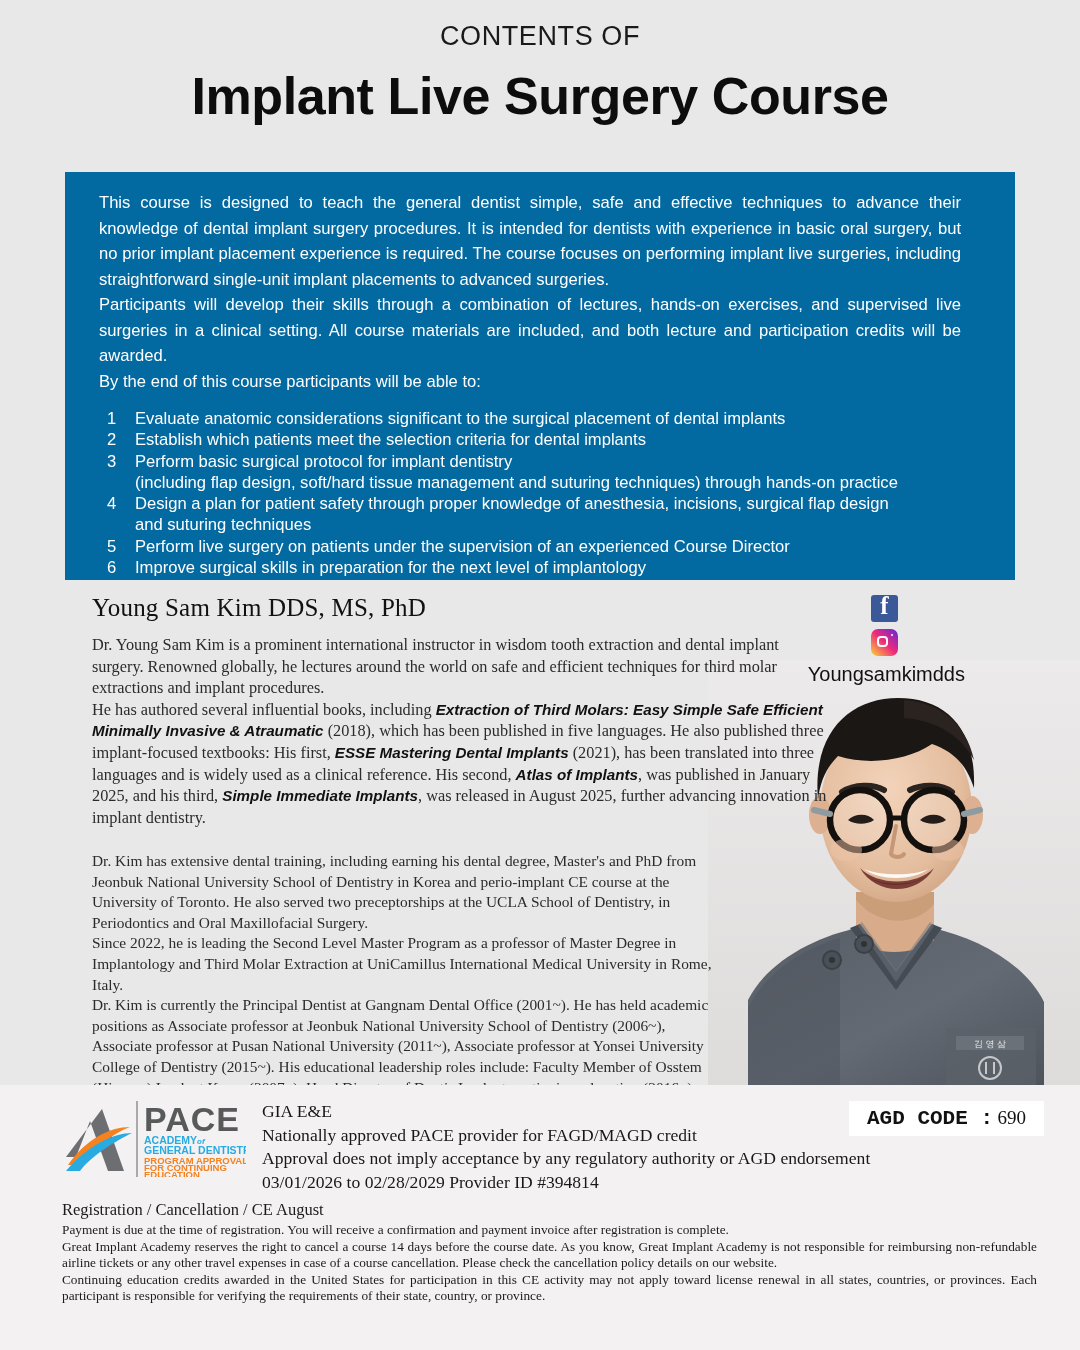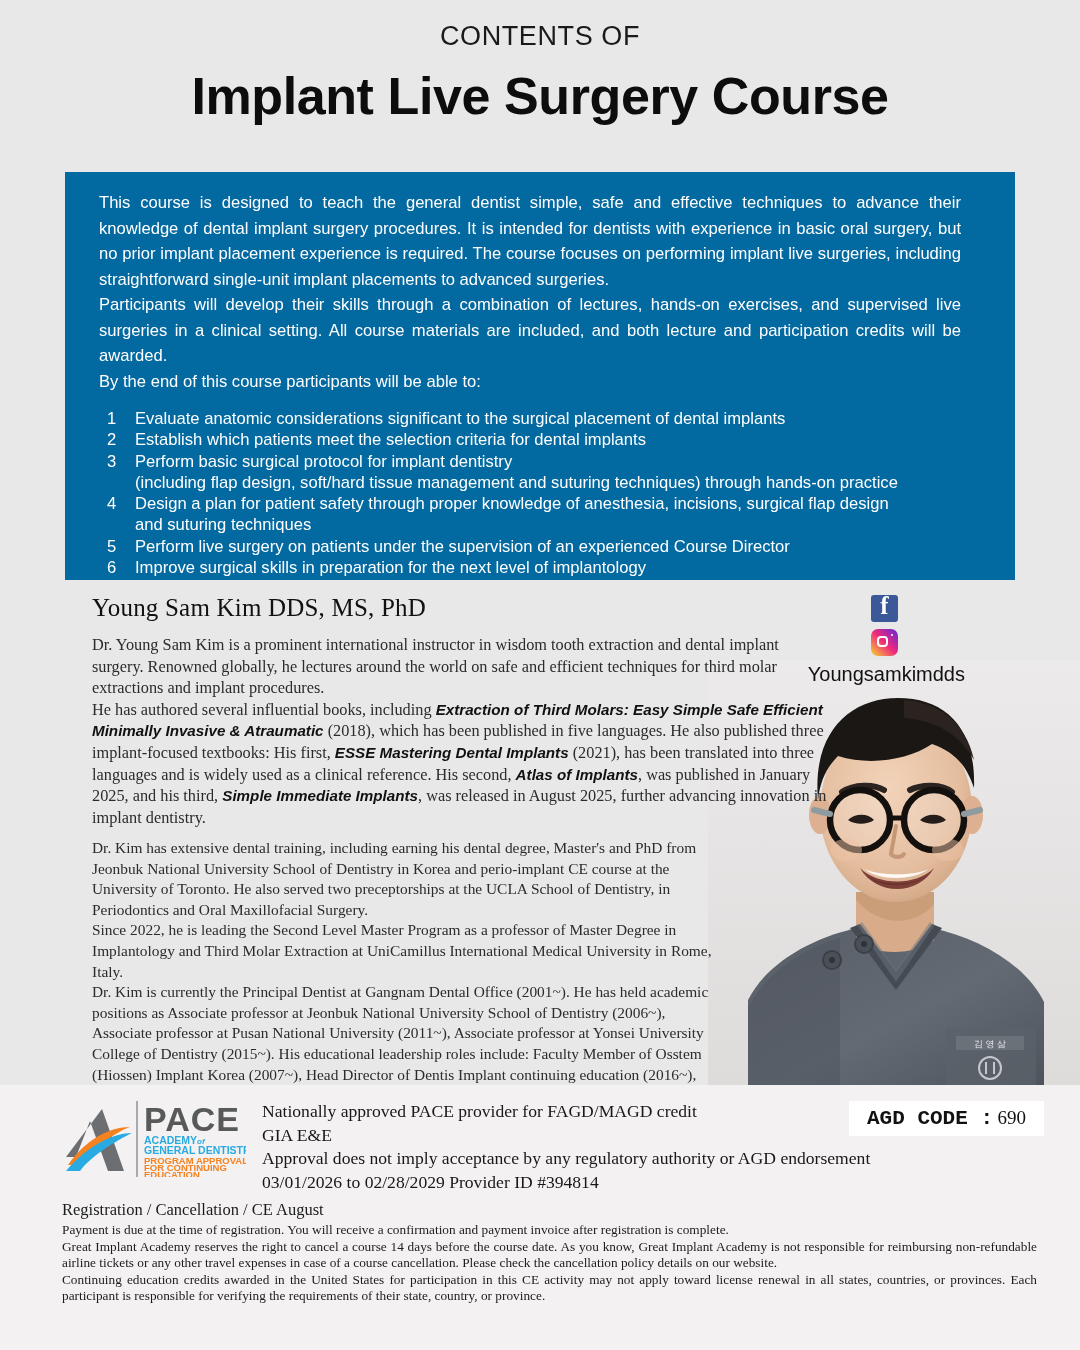--- a/index.html
+++ b/index.html
@@ -169,21 +169,21 @@
   .bio-text .btitle {
     font-family: "Liberation Sans", sans-serif;
     font-weight: bold;
     font-style: italic;
     font-size: 15.2px;
     color: #111;
   }
   .bio-lower {
     position: absolute;
     left: 92px;
-    top: 248px;
+    top: 261px;
     width: 620px;
     font-family: "Liberation Serif", serif;
     font-size: 15.4px;
     line-height: 20.6px;
     color: #2b2b2b;
   }
   .bio-lower p { margin: 0; }
 
   
   .portrait {
@@ -442,22 +442,22 @@
 
       <text x="78" y="45" font-family="'Liberation Sans', sans-serif" font-size="10.5" font-weight="bold" fill="#29abe2">ACADEMY<tspan font-size="8" font-style="italic">of</tspan></text>
       <text x="78" y="55" font-family="'Liberation Sans', sans-serif" font-size="10.5" font-weight="bold" fill="#29abe2">GENERAL DENTISTRY</text>
       <text x="78" y="64.5" font-family="'Liberation Sans', sans-serif" font-size="9.5" font-weight="bold" fill="#f58220">PROGRAM APPROVAL</text>
       <text x="78" y="72" font-family="'Liberation Sans', sans-serif" font-size="9.5" font-weight="bold" fill="#f58220">FOR CONTINUING</text>
       <text x="78" y="79" font-family="'Liberation Sans', sans-serif" font-size="9.5" font-weight="bold" fill="#f58220">EDUCATION</text>
     </svg>
   </div>
 
   <div class="pace-text">
+    <div>GIA E&amp;E</div>
     <div>Nationally approved PACE provider for FAGD/MAGD credit</div>
-    <div>GIA E&amp;E</div>
     <div>Approval does not imply acceptance by any regulatory authority or AGD endorsement</div>
     <div>03/01/2026 to 02/28/2029 Provider ID #394814</div>
   </div>
 
   <div class="agd-box">
     <span class="agd-label">AGD CODE :</span>
     <span class="agd-value">690</span>
   </div>
 
   <div class="reg-block">

